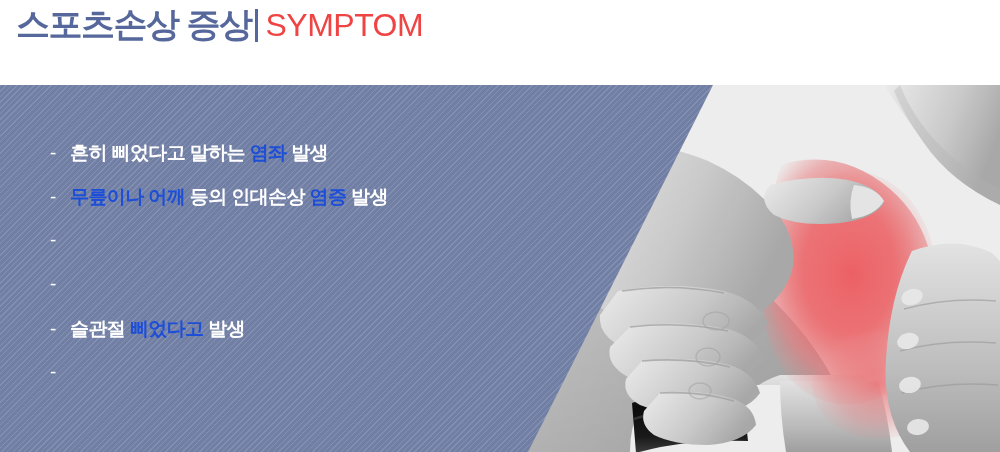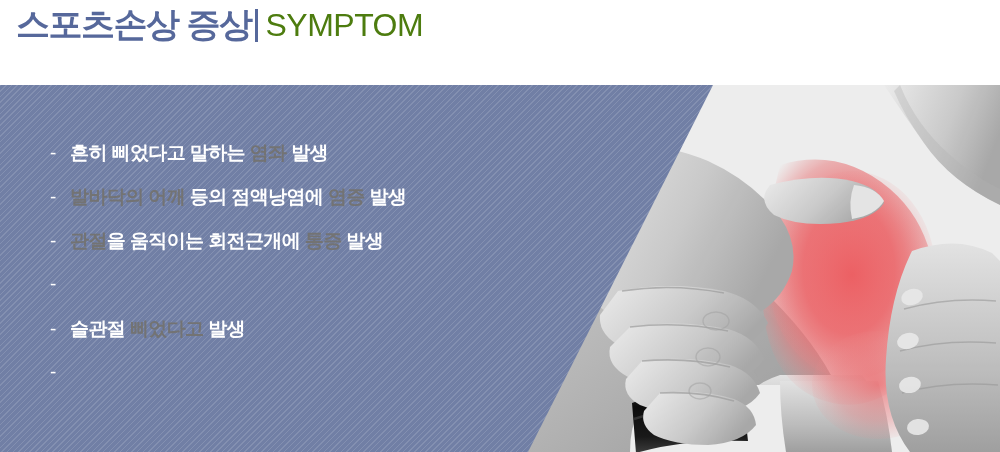--- a/index.html
+++ b/index.html
@@ -50,21 +50,21 @@
     height: 33px;
     background: #56689b;
     margin: 0 7px 0 4px;
     align-self: center;
     position: relative;
     top: 1px;
   }
   #title-en {
     font-size: 32px;
     font-weight: 300;
-    color: #4d7c0f;
+    color: #ef4444;
     letter-spacing: -0.5px;
     line-height: 40px;
     white-space: nowrap;
   }
 
   
   #banner {
     position: absolute;
     left: 0;
     top: 85px;
@@ -128,21 +128,21 @@
     flex: 0 0 20px;
   }
   .symptom-text {
     font-size: 19px;
     font-weight: bold;
     line-height: 24px;
     letter-spacing: -0.6px;
     color: #ffffff;
   }
   .seg { white-space: pre; }
-  .seg.hl { color: #737373; }
+  .seg.hl { color: #1d4ed8; }
 </style>
 </head>
 <body>
 
 <div id="page">
 
   <div id="title-row">
     <div id="title-inner">
       <span id="title-ko">스포츠손상 증상</span>
       <span id="title-divider"></span>
@@ -268,26 +268,25 @@
 
     <div id="symptom-list">
 
       <div class="symptom-row">
         <span class="bullet-dash">-</span>
         <span class="symptom-text"><span class="seg">흔히 삐었다고 말하는 </span><span class="seg hl">염좌</span><span class="seg"> 발생</span></span>
       </div>
 
       <div class="symptom-row">
         <span class="bullet-dash">-</span>
-        <span class="symptom-text"><span class="seg hl">발바닥의 어깨</span><span class="seg"> 등의 점액낭염에 </span><span class="seg hl">염증</span><span class="seg"> 발생</span></span>
-      </div>
-
-      <div class="symptom-row">
-        <span class="bullet-dash">-</span>
-        <span class="symptom-text"><span class="seg hl">관절</span><span class="seg">을 움직이는 회전근개에 </span><span class="seg hl">통증</span><span class="seg"> 발생</span></span>
+        <span class="symptom-text"><span class="seg hl">무릎이나 어깨</span><span class="seg"> 등의 인대손상 </span><span class="seg hl">염증</span><span class="seg"> 발생</span></span>
+      </div>
+
+      <div class="symptom-row">
+        <span class="bullet-dash">-</span>
       </div>
 
       <div class="symptom-row">
         <span class="bullet-dash">-</span>
       </div>
 
       <div class="symptom-row">
         <span class="bullet-dash">-</span>
         <span class="symptom-text"><span class="seg">슬관절 </span><span class="seg hl">삐었다고</span><span class="seg"> 발생</span></span>
       </div>

